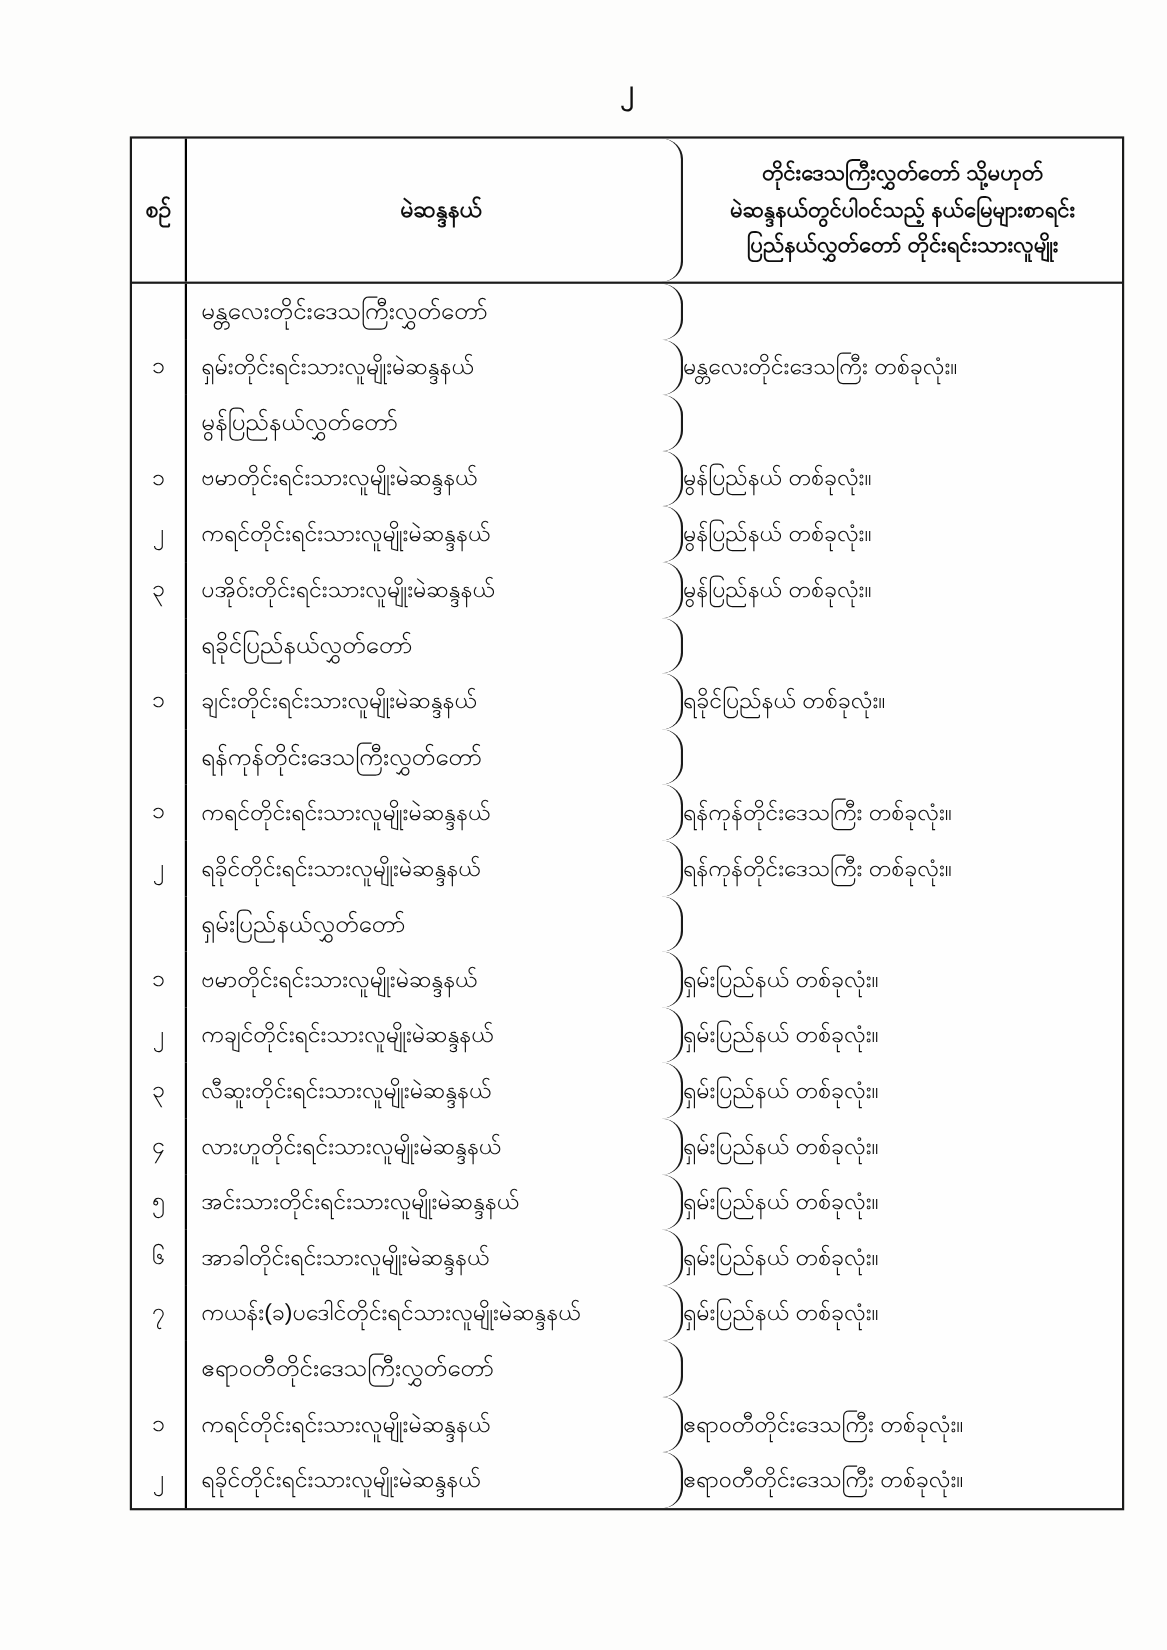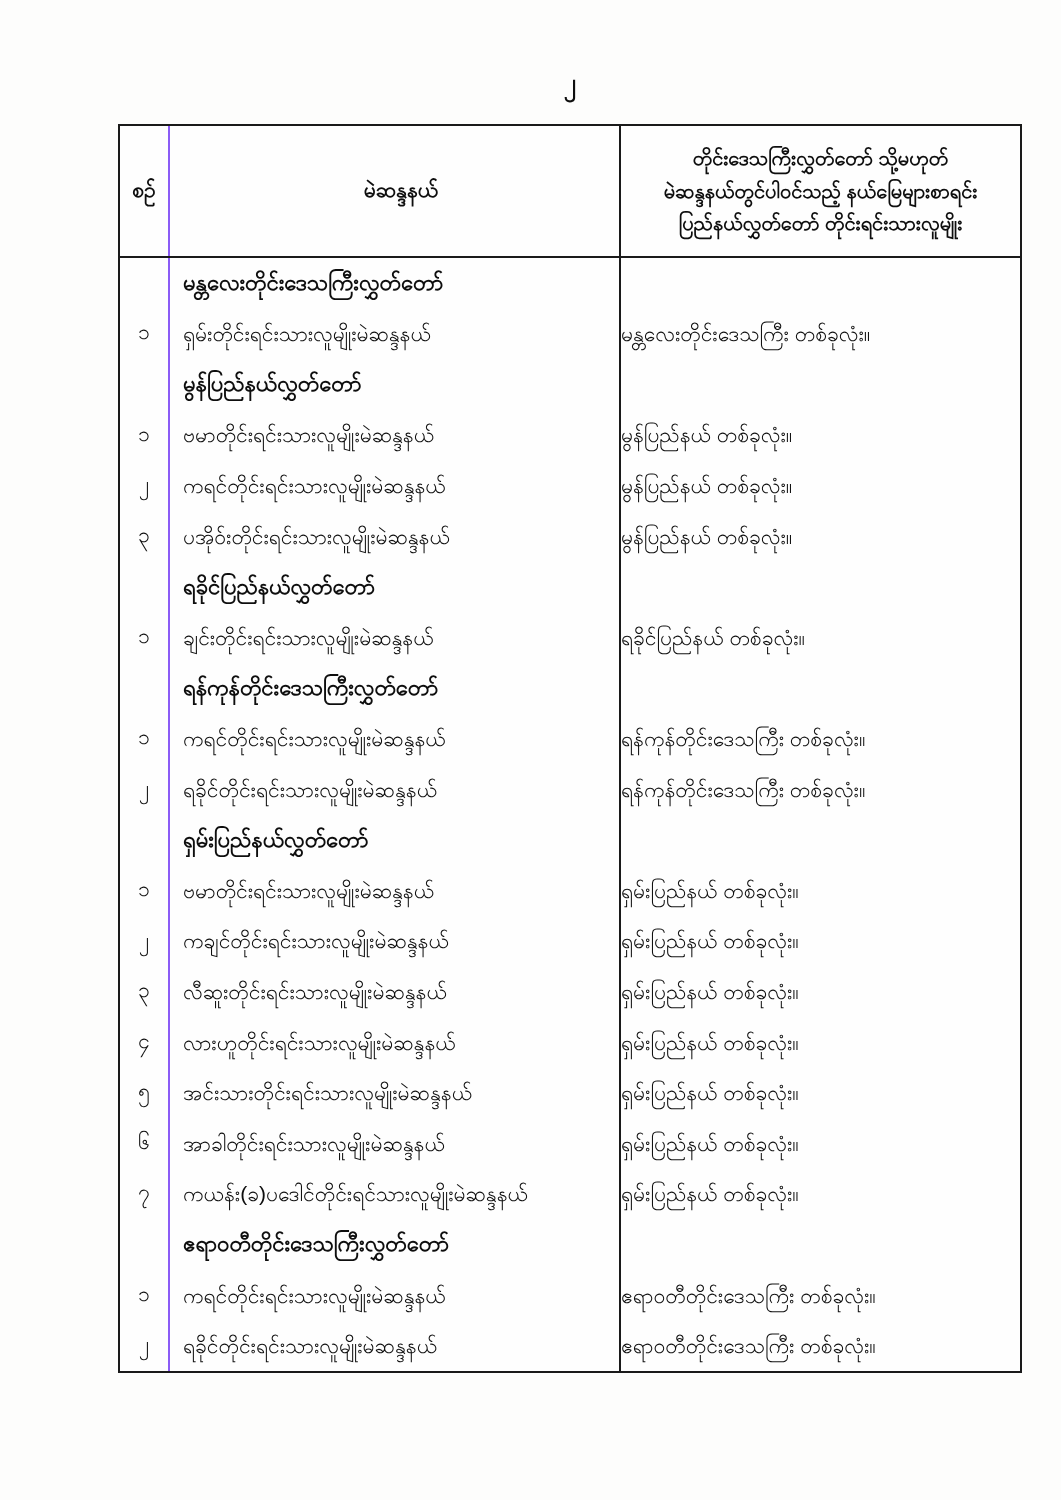--- a/index.html
+++ b/index.html
@@ -47,22 +47,22 @@
     display: grid;
     grid-template-columns: 50px 451px 1fr;
     grid-auto-rows: 50.6px;
   }
   .cell {
     box-sizing: border-box;
     display: flex;
     align-items: center;
     overflow: visible;
   }
-  .c1 { justify-content: center; border-right: 2px solid #8b5cf6; }
-  .c2 { padding-left: 13px; border-right: 2px solid #1a1a1a; }
+  .c1 { justify-content: center; border-right: 2px solid #000000; }
+  .c2 { padding-left: 13px; border-right: 2px solid #1a1a1a; border-radius: 19px; }
   .c3 { }
   .th {
     font-weight: bold;
     font-size: 21px;
     justify-content: center;
     text-align: center;
   }
   .th-areas {
     flex-direction: column;
     justify-content: center;
@@ -72,21 +72,21 @@
   }
   .serial {
     font-size: 21px;
   }
   .entry-text {
     font-size: 21px;
     line-height: 1.2;
   }
   .section-label {
     font-size: 22px;
-    font-weight: bold;
+    font-weight: normal;
     line-height: 1.2;
   }
   .area-text {
     font-size: 21px;
     line-height: 1.2;
   }
 </style>
 </head>
 <body>
 

